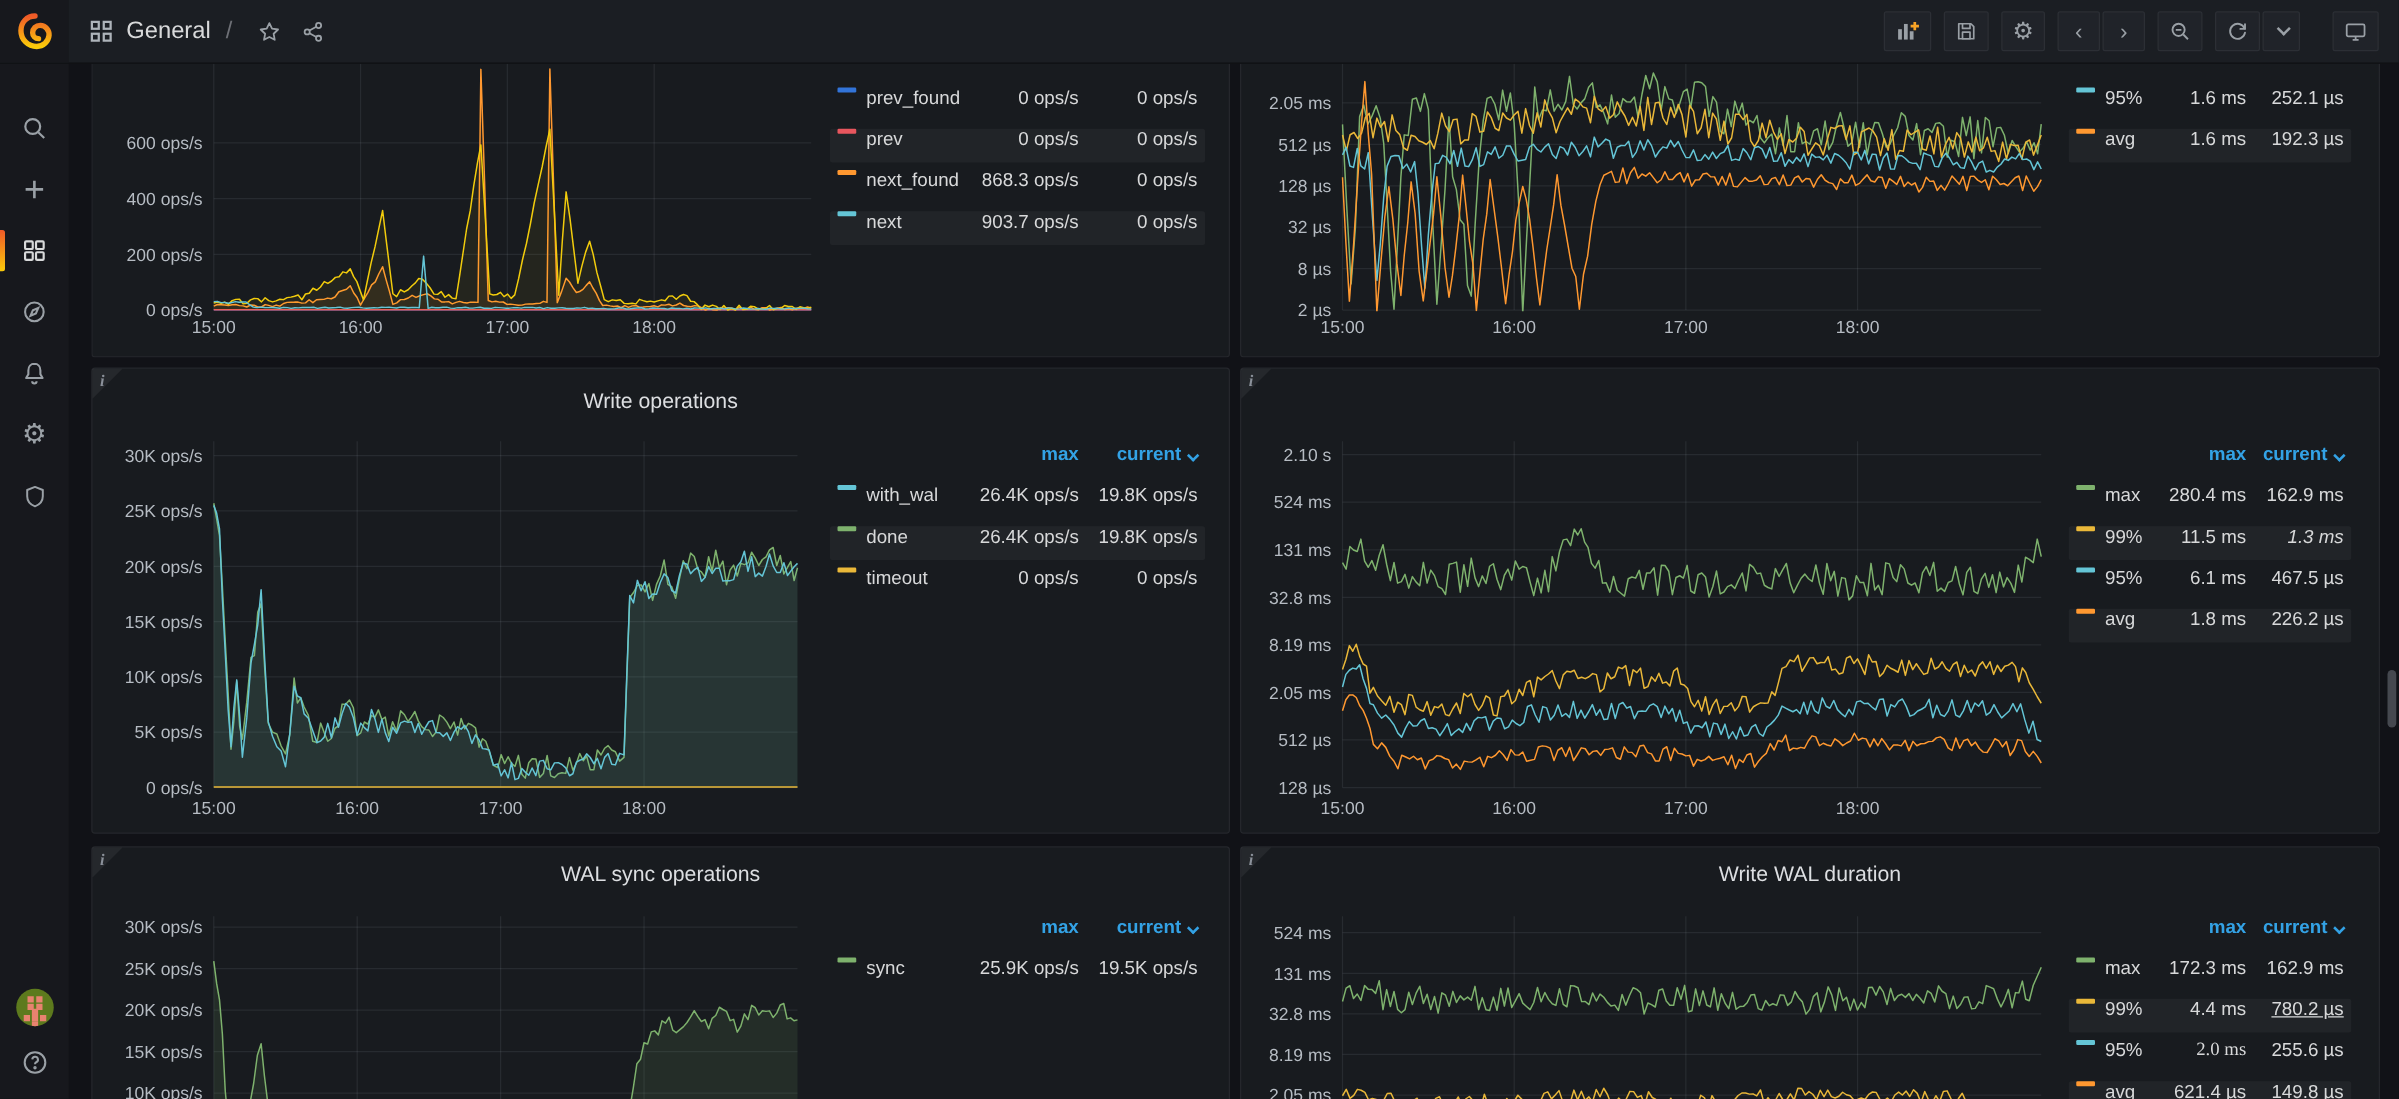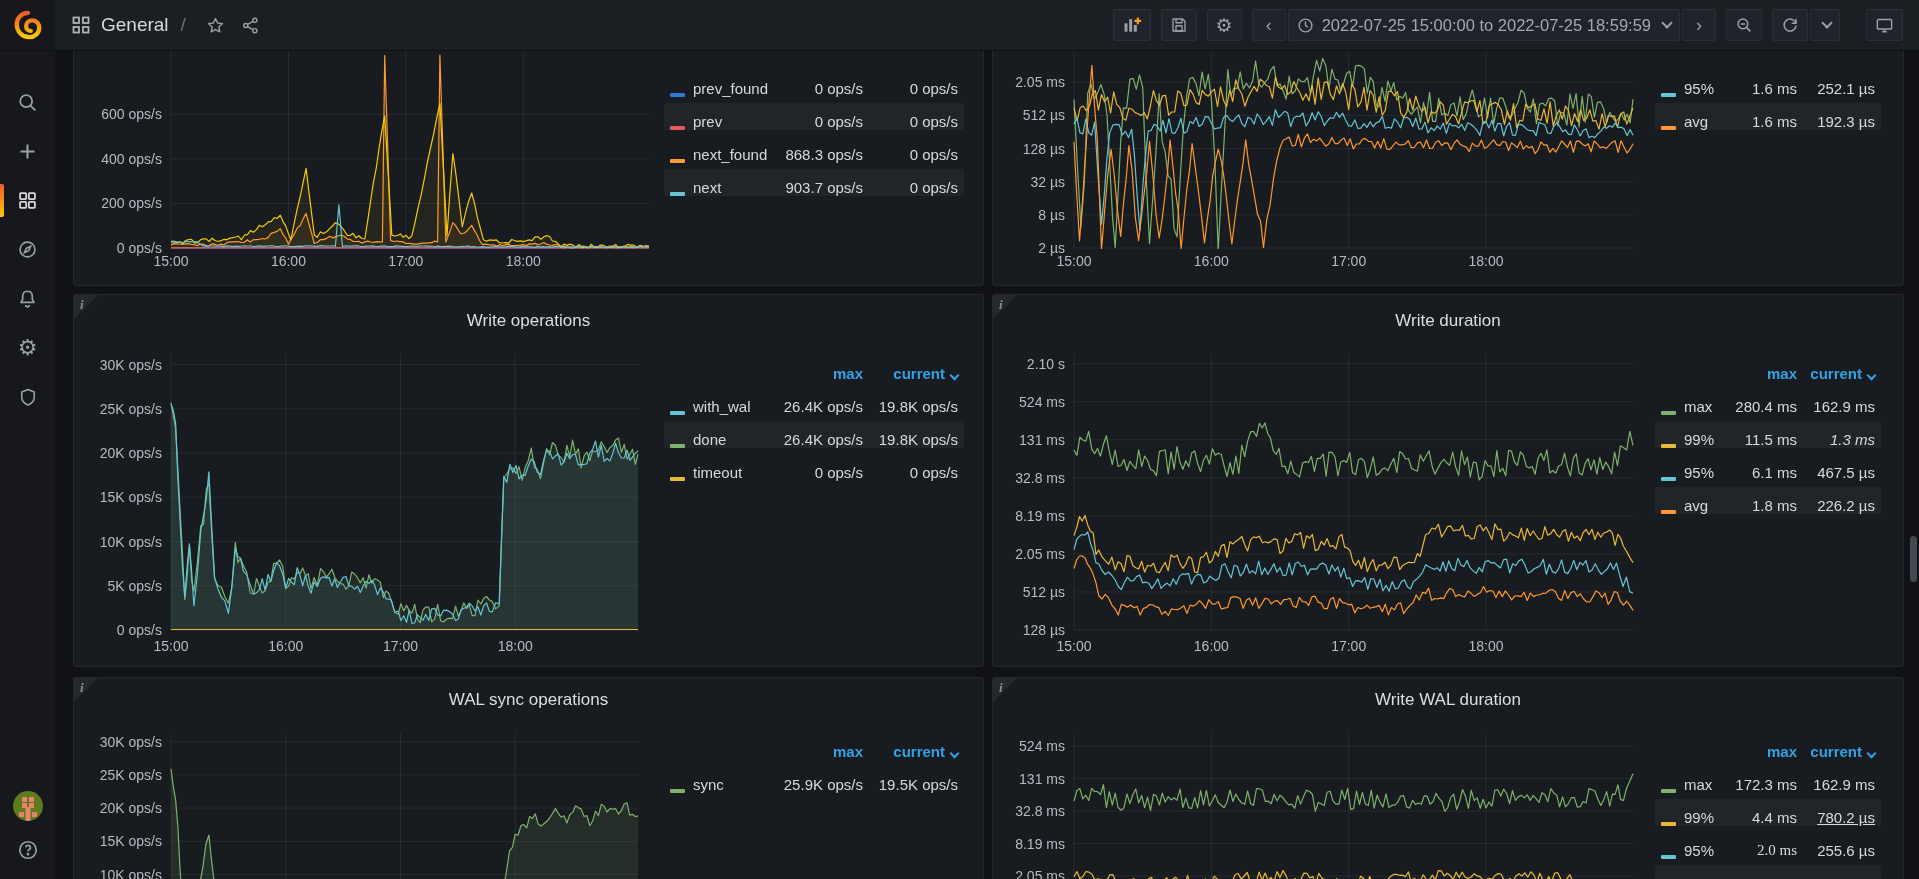--- a/index.html
+++ b/index.html
@@ -41,21 +41,21 @@
 
   
   #dash{position:absolute;left:0;top:0;width:1919px;height:879px}
   .panel{position:absolute;background:#181b1f;border:1px solid #25272c;border-radius:3px;box-sizing:border-box}
   .panel.cut{border-top:none;border-radius:0 0 3px 3px}
   .panel-title{position:absolute;left:0;right:0;text-align:center;font-size:17px;font-weight:500;color:#dcdee1;cursor:pointer;z-index:3}
   .corner{position:absolute;left:0;top:0;width:0;height:0;border-top:24px solid rgba(255,255,255,0.06);
           border-right:24px solid transparent;cursor:pointer;z-index:3}
   .corner-i{position:absolute;left:6px;top:2px;font:italic bold 13px "Liberation Serif","DejaVu Serif",serif;color:#8b919a;z-index:4;cursor:pointer}
   .legend{position:absolute;font-size:15px;z-index:2}
-  .lrow{display:flex;align-items:flex-end;height:27px;margin-bottom:6px;padding:0 6px;border-radius:2px;cursor:pointer}
+  .lrow{display:flex;align-items:flex-start;height:27px;margin-bottom:6px;padding:0 6px;border-radius:2px;cursor:pointer}
   .lrow.alt{background:rgba(255,255,255,0.045)}
   .sw{width:15px;height:4px;border-radius:1px;margin-right:8px;flex:none}
   .lname{flex:1;color:#d8d9da;white-space:nowrap;overflow:hidden}
   .lv{text-align:right;color:#d8d9da;white-space:nowrap}
   .lhead{color:#33a2e5;font-weight:600}
   .lhead .caret{border-color:#33a2e5;width:5px;height:5px;margin-left:6px;margin-top:-2px}
 
   .vthumb{position:absolute;right:2px;top:536px;width:7px;height:46px;background:#45484f;border-radius:4px;cursor:pointer;z-index:30}
 </style>
 </head>
@@ -115,28 +115,20 @@
           <rect x="8" y="13" width="8" height="7"></rect>
       </svg>
     </div>
     <div class="ibtn">
       <span style="font-family:'DejaVu Sans',sans-serif;font-size:19px;color:#9aa0a6">⚙</span>
     </div>
     <div class="tgroup">
       <div class="ibtn">
           <span class="chev">‹</span>
         </div>
-      <div class="ibtn">
-        <svg width="17" height="17" viewBox="0 0 24 24" fill="none" stroke="#9aa0a6" stroke-width="2">
-          <circle cx="12" cy="12" r="9"></circle>
-            <path d="M12 6.5 V12 l3.5 2.5"></path>
-        </svg>
-        <span class="timetxt">2022-07-25 15:00:00 to 2022-07-25 18:59:59</span>
-        <span class="caret" style="color:#9aa0a6"></span>
-      </div>
       <div class="ibtn">
           <span class="chev">›</span>
         </div>
     </div>
     <div class="ibtn">
       <svg width="18" height="18" viewBox="0 0 24 24" fill="none" stroke="#9aa0a6" stroke-width="2">
         <circle cx="10.5" cy="10.5" r="6.5"></circle>
           <path d="M15.5 15.5 L20.5 20.5 M7.5 10.5 h6"></path>
       </svg>
     </div>
@@ -387,21 +379,20 @@
           <span class="sw" style="background: rgb(234, 184, 57);"></span>
           <span class="lname">timeout</span>
           <span class="lv" style="width: 90px;">0 ops/s</span>
           <span class="lv" style="width: 95px;">0 ops/s</span>
         </div>
       </div>
     </div>
     <div class="panel" style="left: 992px; top: 294px; width: 912px; height: 373px;">
       <div class="corner"></div>
       <div class="corner-i">i</div>
-      <div class="panel-title" style="top: 16px;">Write duration</div>
       <svg width="912" height="373" viewBox="0 0 912 373" style="position: absolute; left: 0px; top: 0px;">
         <defs>
           <clipPath id="clip3">
             <rect x="80" y="50" width="561" height="286"></rect>
           </clipPath>
         </defs>
         <line x1="81" y1="68.68677534409301" x2="640" y2="68.68677534409301" stroke="rgba(201,209,217,0.09)" stroke-width="1"></line>
         <text x="72" y="73.68677534409301" text-anchor="end" font-size="14" fill="#b6bcc3">2.10 s</text>
         <line x1="81" y1="106.77851775015546" x2="640" y2="106.77851775015546" stroke="rgba(201,209,217,0.09)" stroke-width="1"></line>
         <text x="72" y="111.77851775015546" text-anchor="end" font-size="14" fill="#b6bcc3">524 ms</text>

